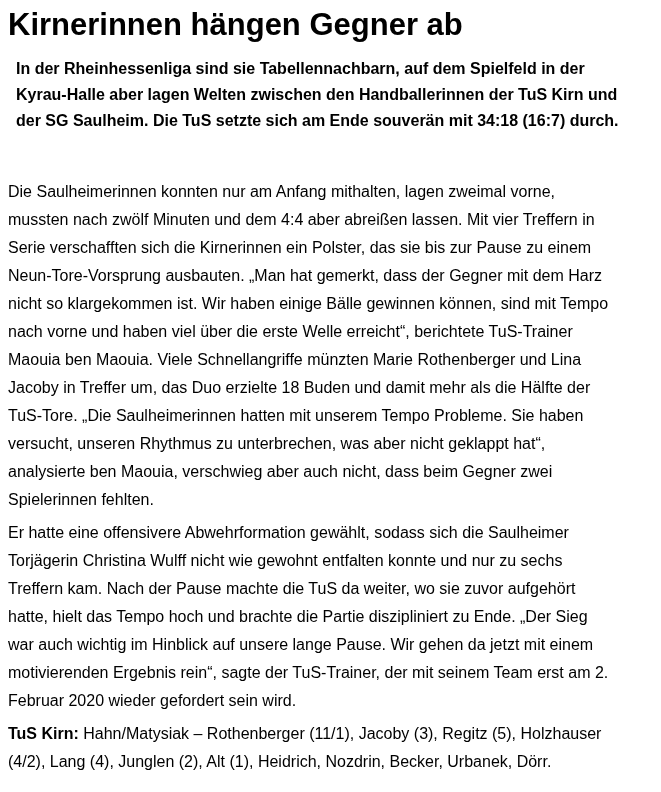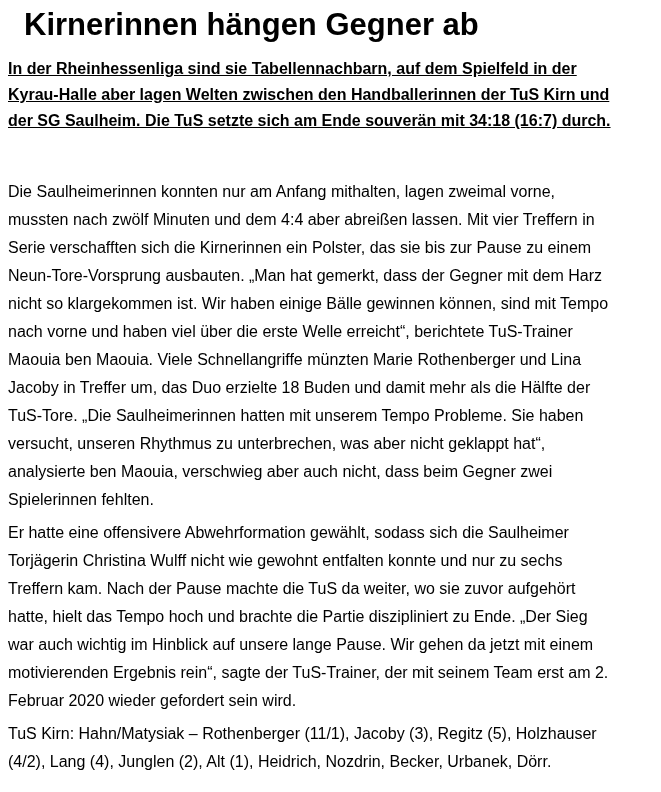--- a/index.html
+++ b/index.html
@@ -11,40 +11,39 @@
     font-family: "Liberation Sans", sans-serif;
     -webkit-font-smoothing: antialiased;
   }
   .article {
     max-width: 645px;
   }
   h1.headline {
     font-size: 31px;
     line-height: 1.1;
     font-weight: 700;
-    margin: 0 0 14px 16px;
+    margin: 0 0 14px 0;
     letter-spacing: 0;
   }
   p.lede {
     font-size: 16px;
     font-weight: 700;
     line-height: 26px;
-    margin: 0 0 44px 0;
+    margin: 0 0 44px 8px;
     white-space: pre-line;
-    text-decoration: underline;
   }
   p.body-par {
     font-size: 16px;
     font-weight: 400;
     line-height: 28px;
     margin: 0 0 5px 0;
     white-space: pre-line;
   }
   p.roster .team-label {
-    font-weight: 400;
+    font-weight: 700;
     text-align: center;
   }
 </style>
 </head>
 <body>
 
 <article class="article">
     <h1 class="headline">Kirnerinnen hängen Gegner ab</h1>
     <p class="lede">In der Rheinhessenliga sind sie Tabellennachbarn, auf dem Spielfeld in der
 Kyrau-Halle aber lagen Welten zwischen den Handballerinnen der TuS Kirn und

